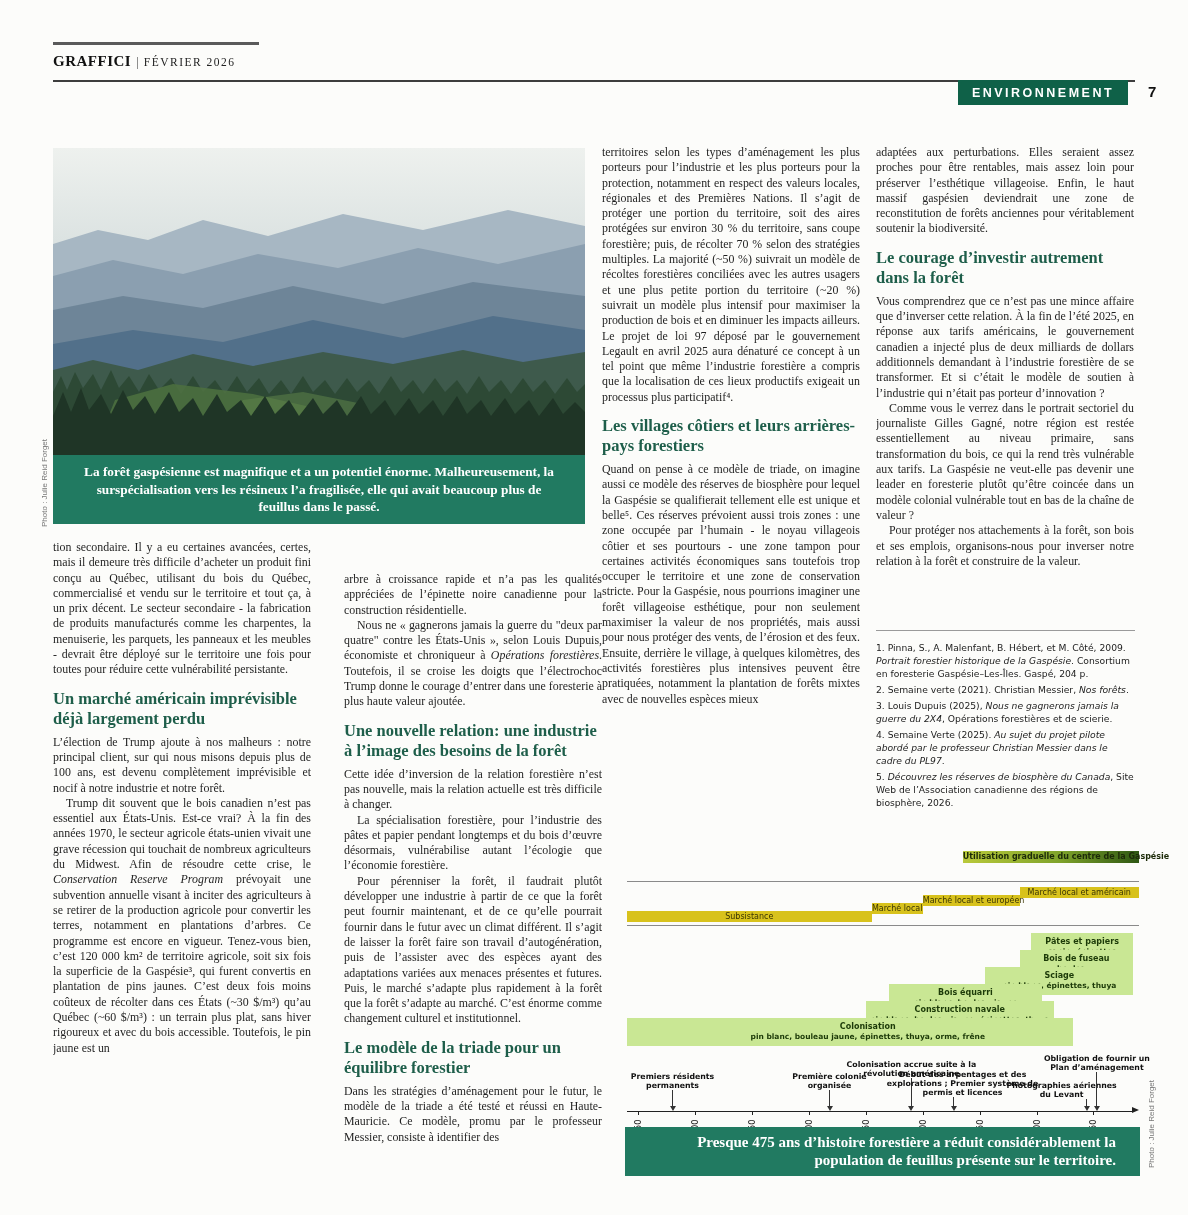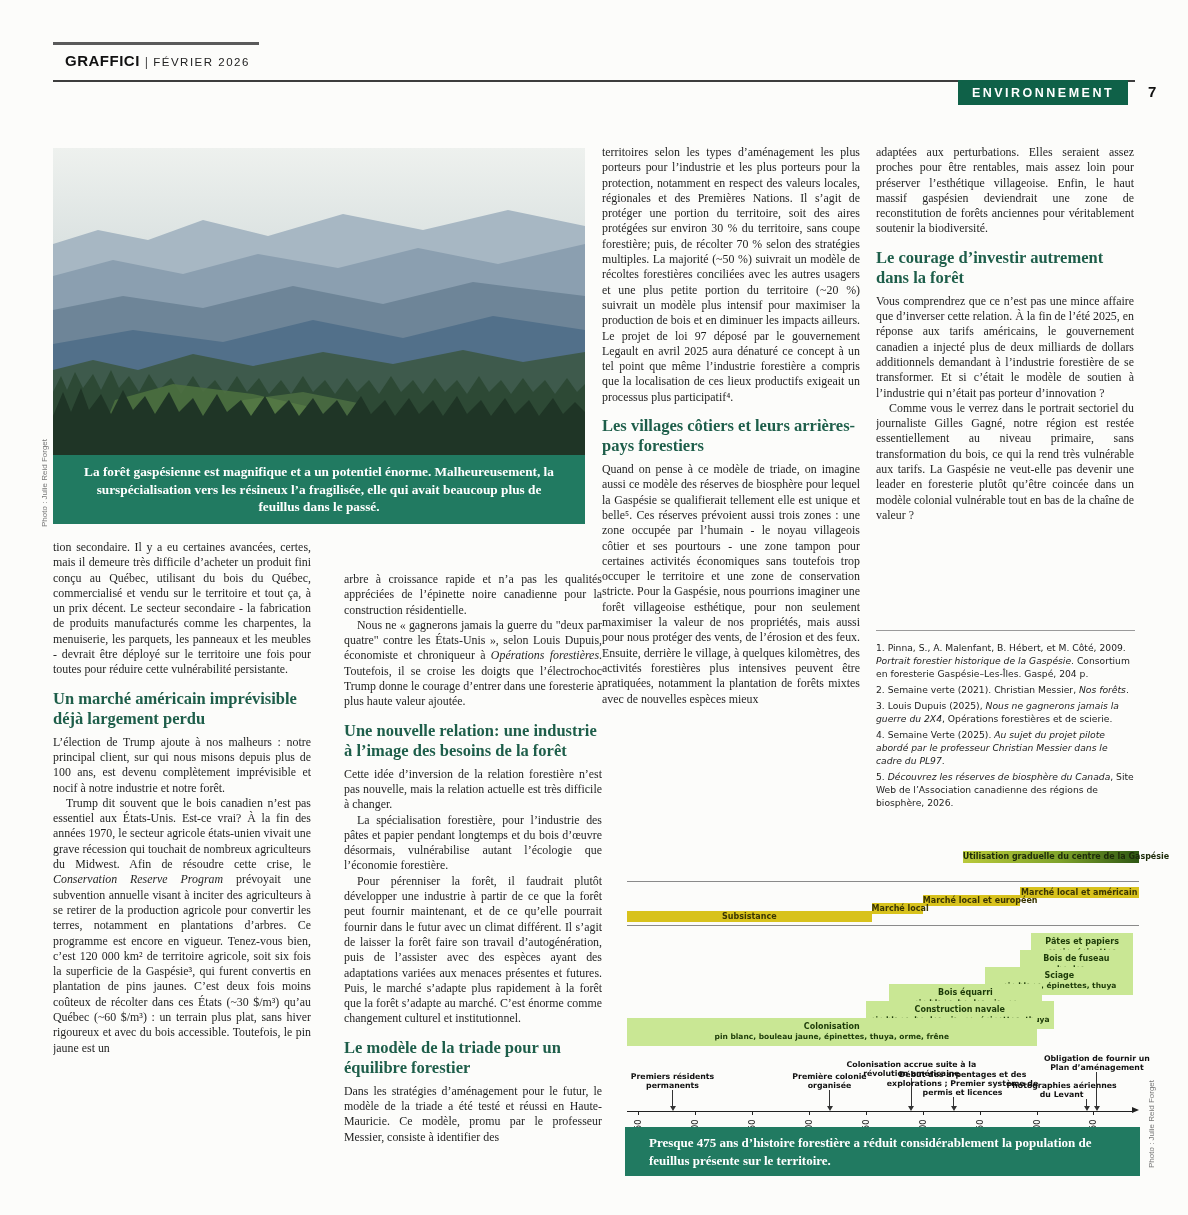--- a/index.html
+++ b/index.html
@@ -1,20 +1,20 @@
 <!DOCTYPE html>
 <html lang="fr"><head>
 <meta charset="utf-8">
 <style>
   html,body{margin:0;padding:0;background:#e8e8e8;}
   .page{position:relative;width:1188px;height:1215px;background:#fcfcfa;font-family:"Liberation Serif",serif;overflow:hidden;margin:0 auto;}
   
   .rule-short{position:absolute;left:53px;top:42px;width:206px;height:3px;background:#5a5a5a;}
   .rule-long{position:absolute;left:53px;top:80px;width:1082px;height:2px;background:#3d3d3d;}
-  .mast{position:absolute;left:65px;top:52px;font-family:Liberation Sans, sans-serif;color:#111;}
+  .mast{position:absolute;left:53px;top:52px;font-family:Liberation Serif, serif;color:#111;}
   .mast .brand{font-weight:700;font-size:15px;letter-spacing:.5px;}
   .mast .sep{font-weight:300;color:#555;margin:0 5px;font-size:13px;}
   .mast .issue{font-size:11.5px;letter-spacing:1.5px;color:#222;}
   .badge{position:absolute;left:958px;top:80px;width:170px;height:25px;background:#0f6148;color:#fff;
          font-family:"Liberation Sans",sans-serif;font-weight:700;font-size:12.5px;letter-spacing:2.5px;
          display:flex;align-items:center;justify-content:center;}
   .pageno{position:absolute;left:1148px;top:83px;font-family:"Liberation Sans",sans-serif;font-weight:700;font-size:15px;color:#111;}
   
   .photo-wrap{position:absolute;left:53px;top:148px;width:532px;}
   .photo-wrap svg{display:block;width:532px;height:307px;}
@@ -42,21 +42,21 @@
   .chart{position:absolute;left:627px;top:812px;width:512px;height:315px;font-family:"DejaVu Sans",sans-serif;margin-top:36px;}
   .layer{position:absolute;left:0;right:0;top:0;bottom:0;}
   .cbar{position:absolute;text-align:center;}
   .cbar .cl{white-space:nowrap;}
   .g-util .cbar{height:12px;font-size:8px;font-weight:700;}
   .g-util .cbar .cl{line-height:12px;}
   .g-util .cbar.dark{top:3px;background:linear-gradient(90deg,#b9c93a,#7fa32b 55%,#2e5713 100%);color:#1c2a08;}
   .g-util .cbar.bright{top:17px;background:linear-gradient(90deg,#5ec43e 0%,#55bd38 82%,#1f5c10 100%);color:#123009;}
   .sep-line{position:absolute;left:0;right:0;border-top:1px solid #8a8a8a;}
   .sep1{top:33px;} .sep2{top:77px;}
-  .g-marche .cbar{height:11px;background:#d8c21c;color:#3a3503;font-size:8px;font-weight:700;}
+  .g-marche .cbar{height:11px;background:#d8c21c;color:#3a3503;font-size:8px;font-weight:400;}
   .g-marche .cbar .cl{line-height:11px;}
   .g-marche .cbar:nth-child(1){top:39px;} .g-marche .cbar:nth-child(2){top:47px;}
   .g-marche .cbar:nth-child(3){top:55px;} .g-marche .cbar:nth-child(4){top:63px;}
   .g-prod .cbar{height:28px;background:#c9e794;color:#1c3a08;font-size:8px;font-weight:700;}
   .g-prod .cbar .cl{line-height:10px;margin-top:4px;}
   .g-prod .cbar .cs{line-height:9px;font-size:7.5px;white-space:nowrap;}
   .g-prod .cbar:nth-child(1){top:85px;} .g-prod .cbar:nth-child(2){top:102px;}
   .g-prod .cbar:nth-child(3){top:119px;} .g-prod .cbar:nth-child(4){top:136px;}
   .g-prod .cbar:nth-child(5){top:153px;} .g-prod .cbar:nth-child(6){top:170px;}
   .ev{position:absolute;width:0;display:flex;flex-direction:column;align-items:center;}
@@ -70,21 +70,21 @@
   .ev:nth-child(5){top:233px;height:30px;} .ev:nth-child(5) .ev-label{width:112px;margin-left:-50px;}
   .ev:nth-child(6){top:206px;height:57px;} .ev:nth-child(6) .ev-label{width:125px;}
   .axis{position:absolute;left:0;right:7px;top:263px;border-top:1.6px solid #222;}
   .axis:after{content:'';position:absolute;right:-7px;top:-4.6px;border-left:7px solid #222;
               border-top:3.5px solid transparent;border-bottom:3.5px solid transparent;}
   .g-ticks{position:absolute;left:0;right:0;top:263px;height:52px;}
   .tm{position:absolute;top:0;width:1px;height:4px;background:#222;}
   .tk{position:absolute;top:14px;width:30px;margin-left:-15px;text-align:center;transform:rotate(-90deg);
       font-size:8.3px;color:#222;}
   .chart-caption{position:absolute;left:625px;top:1127px;width:515px;box-sizing:border-box;background:#217a61;
-                 color:#fff;font-weight:700;font-size:13px;line-height:17.5px;text-align:left;
+                 color:#fff;font-weight:700;font-size:15px;line-height:17.5px;text-align:right;
                  padding:7px 24px;font-family:"Liberation Serif",serif;}
 </style>
 </head>
 <body>
 
 <div class="page">
 
   <div class="rule-short"></div>
   <div class="mast">
     <span class="brand">GRAFFICI</span><span class="sep">|</span><span class="issue">FÉVRIER 2026</span>
@@ -139,20 +139,21 @@
     <p>territoires selon les types d’aménagement les plus porteurs pour l’industrie et les plus porteurs pour la protection, notamment en respect des valeurs locales, régionales et des Premières Nations. Il s’agit de protéger une portion du territoire, soit des aires protégées sur environ 30 % du territoire, sans coupe forestière; puis, de récolter 70 % selon des stratégies multiples. La majorité (~50 %) suivrait un modèle de récoltes forestières conciliées avec les autres usagers et une plus petite portion du territoire (~20 %) suivrait un modèle plus intensif pour maximiser la production de bois et en diminuer les impacts ailleurs. Le projet de loi 97 déposé par le gouvernement Legault en avril 2025 aura dénaturé ce concept à un tel point que même l’industrie forestière a compris que la localisation de ces lieux productifs exigeait un processus plus participatif⁴.</p>
     <h2>Les villages côtiers et leurs arrières-pays forestiers</h2>
     <p>Quand on pense à ce modèle de triade, on imagine aussi ce modèle des réserves de biosphère pour lequel la Gaspésie se qualifierait tellement elle est unique et belle⁵. Ces réserves prévoient aussi trois zones : une zone occupée par l’humain - le noyau villageois côtier et ses pourtours - une zone tampon pour certaines activités économiques sans toutefois trop occuper le territoire et une zone de conservation stricte. Pour la Gaspésie, nous pourrions imaginer une forêt villageoise esthétique, pour non seulement maximiser la valeur de nos propriétés, mais aussi pour nous protéger des vents, de l’érosion et des feux. Ensuite, derrière le village, à quelques kilomètres, des activités forestières plus intensives peuvent être pratiquées, notamment la plantation de forêts mixtes avec de nouvelles espèces mieux</p>
   </div>
 
   <div class="col col4">
     <p>adaptées aux perturbations. Elles seraient assez proches pour être rentables, mais assez loin pour préserver l’esthétique villageoise.  Enfin, le haut massif gaspésien deviendrait une zone de reconstitution de forêts anciennes pour véritablement soutenir la biodiversité.</p>
     <h2>Le courage d’investir autrement dans la forêt</h2>
     <p>Vous comprendrez que ce n’est pas une mince affaire que d’inverser cette relation. À la fin de l’été 2025, en réponse aux tarifs américains, le gouvernement canadien a injecté plus de deux milliards de dollars additionnels demandant à l’industrie forestière de se transformer. Et si c’était le modèle de soutien à l’industrie qui n’était pas porteur d’innovation ?</p>
     <p class="ind">Comme vous le verrez dans le portrait sectoriel du journaliste Gilles Gagné, notre région est restée essentiellement au niveau primaire, sans transformation du bois, ce qui la rend très vulnérable aux tarifs. La Gaspésie ne veut-elle pas devenir une leader en foresterie plutôt qu’être coincée dans un modèle colonial vulnérable tout en bas de la chaîne de valeur ?</p>
+    <p class="ind">Pour protéger nos attachements à la forêt, son bois et ses emplois, organisons-nous pour inverser notre relation à la forêt et construire de la valeur.</p>
   </div>
 
   <div class="footnotes">
     <p><span>1. Pinna, S., A. Malenfant, B. Hébert, et M. Côté, 2009. </span><span class="it">Portrait forestier historique de la Gaspésie</span><span>. Consortium en foresterie Gaspésie–Les-Îles. Gaspé, 204 p.</span></p>
     <p><span>2. Semaine verte (2021). Christian Messier, </span><span class="it">Nos forêts</span><span>.</span></p>
     <p><span>3. Louis Dupuis (2025), </span><span class="it">Nous ne gagnerons jamais la guerre du 2X4</span><span>, Opérations forestières et de scierie.</span></p>
     <p><span>4. Semaine Verte (2025). </span><span class="it">Au sujet du projet pilote abordé par le professeur Christian Messier dans le cadre du PL97</span><span>.</span></p>
     <p><span>5. </span><span class="it">Découvrez les réserves de biosphère du Canada</span><span>, Site Web de l’Association canadienne des régions de biosphère, 2026.</span></p>
   </div>
 
@@ -192,21 +193,21 @@
           <div class="cs">pin blanc, épinettes, thuya</div>
         </div>
         <div class="cbar" style="left: 51.1111%; width: 30%;">
           <div class="cl">Bois équarri</div>
           <div class="cs">pin blanc, bouleau jaune</div>
         </div>
         <div class="cbar" style="left: 46.6667%; width: 36.6667%;">
           <div class="cl">Construction navale</div>
           <div class="cs">pin blanc, bouleau jaune, épinettes, thuya</div>
         </div>
-        <div class="cbar" style="left: 0%; width: 80%;">
+        <div class="cbar" style="left: 0%; width: 80%; padding-left: 36px;">
           <div class="cl">Colonisation</div>
           <div class="cs">pin blanc, bouleau jaune, épinettes, thuya, orme, frêne</div>
         </div>
       </div>
     <div class="layer g-events">
         <div class="ev" style="left: 8.88889%;">
           <div class="ev-label">Premiers résidents permanents</div>
           <div class="ev-line"></div>
           <div class="ev-head"></div>
         </div>

